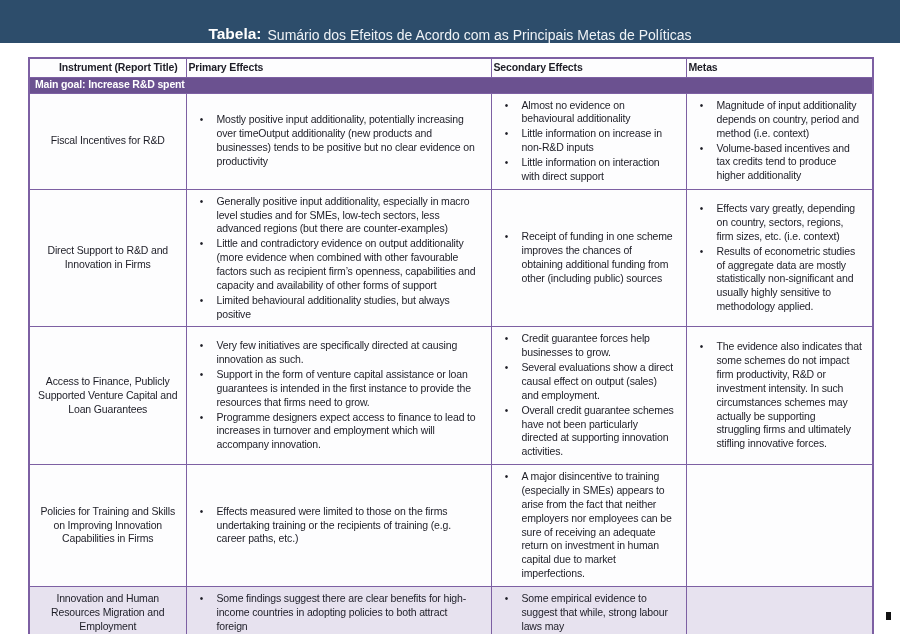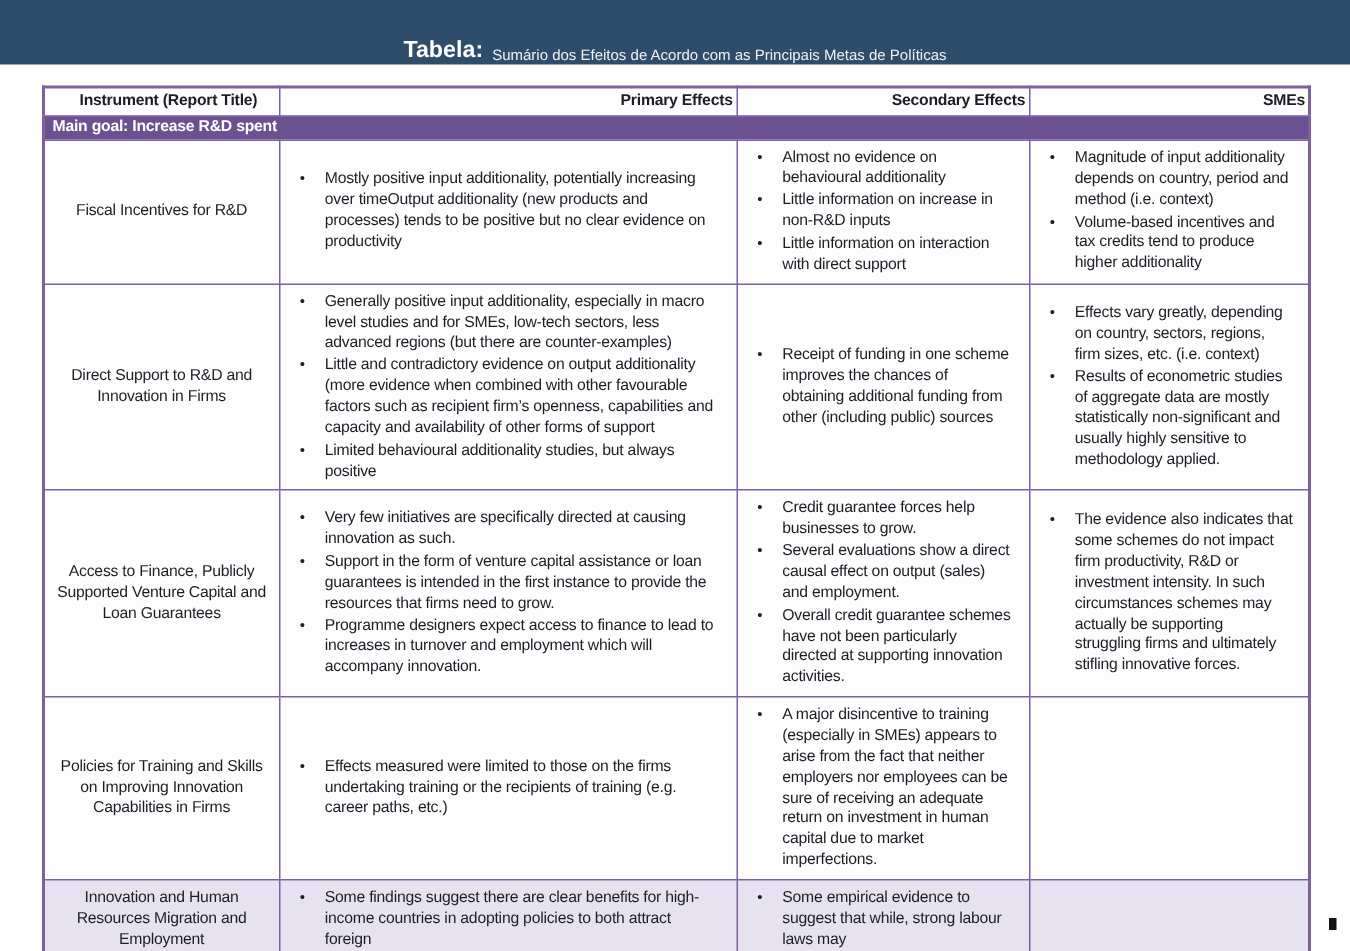--- a/index.html
+++ b/index.html
@@ -10,37 +10,37 @@
     position:relative;
     overflow:hidden;
     color:#1d1d26;
   }
   .banner {
     position:absolute; left:0; top:0; width:900px; height:43px;
     background:var(--banner-bg,#2d4d6b);
     display:flex; align-items:flex-end; justify-content:center; gap:6px;
   }
   .banner .prefix { color:#ffffff; font-weight:bold; font-size:15.5px; }
-  .banner .text  { color:#eef2f6; font-size:10px; }
+  .banner .text  { color:#eef2f6; font-size:14px; }
 
   table.effects {
     position:absolute; left:28px; top:57px; width:846px;
     border-collapse:collapse; table-layout:fixed;
     font-size:10.5px; letter-spacing:-0.15px; line-height:1.32;
     border:2px solid var(--border-purple,#7d60a3);
     background:#fdfdfe;
   }
   table.effects th, table.effects td {
     border:1px solid var(--border-purple,#7d60a3);
   }
   th {
-    font-weight:bold; text-align:right; height:19px;
+    font-weight:bold; text-align:left; height:19px;
     background:#fdfdfe; padding:1px 2px; font-size:10.5px;
   }
-  th.col-0 { text-align:left; padding-left:23px;margin-top:31px; }
+  th.col-0 { text-align:center; padding-left:23px;margin-top:31px; }
   tr.section-row td {
     background:var(--band-bg,#6b5190);
     color:#ffffff; font-weight:bold;
     height:16px; padding:0 0 1px 5px; font-size:10.5px;
     border-left:2px solid var(--border-purple,#7d60a3);
     border-right:2px solid var(--border-purple,#7d60a3);
     margin-top:28px;
   }
   td.instrument-cell {
     vertical-align:middle; padding:4px 6px; text-align:center;
@@ -68,33 +68,33 @@
     <col style="width:157px">
       <col style="width:305px">
       <col style="width:195px">
       <col style="width:187px">
   </colgroup>
   <thead>
     <tr id="header-row">
         <th class="col-0">Instrument (Report Title)</th>
         <th class="col-1">Primary Effects</th>
         <th class="col-2">Secondary Effects</th>
-        <th class="col-3">SMEs</th>
+        <th class="col-3">Metas</th>
       </tr>
   </thead>
   <tbody id="table-body">
       <tr class="section-row">
         <td colspan="4">Main goal: Increase R&amp;D spent</td>
       </tr>
       <tr style="height: 94px;">
         <td class="instrument-cell">Fiscal Incentives for R&amp;D</td>
         <td class="bullet-cell">
           <div class="bullet-item">
             <span class="bullet">•</span>
-            <span class="bullet-text">Mostly positive input additionality, potentially increasing over timeOutput additionality (new products and processes) tends to be positive but no clear evidence on productivity</span>
+            <span class="bullet-text">Mostly positive input additionality, potentially increasing over timeOutput additionality (new products and businesses) tends to be positive but no clear evidence on productivity</span>
           </div>
         </td>
         <td class="bullet-cell">
           <div class="bullet-item">
             <span class="bullet">•</span>
             <span class="bullet-text">Almost no evidence on behavioural additionality</span>
           </div>
           <div class="bullet-item">
             <span class="bullet">•</span>
             <span class="bullet-text">Little information on increase in non-R&amp;D inputs</span>

